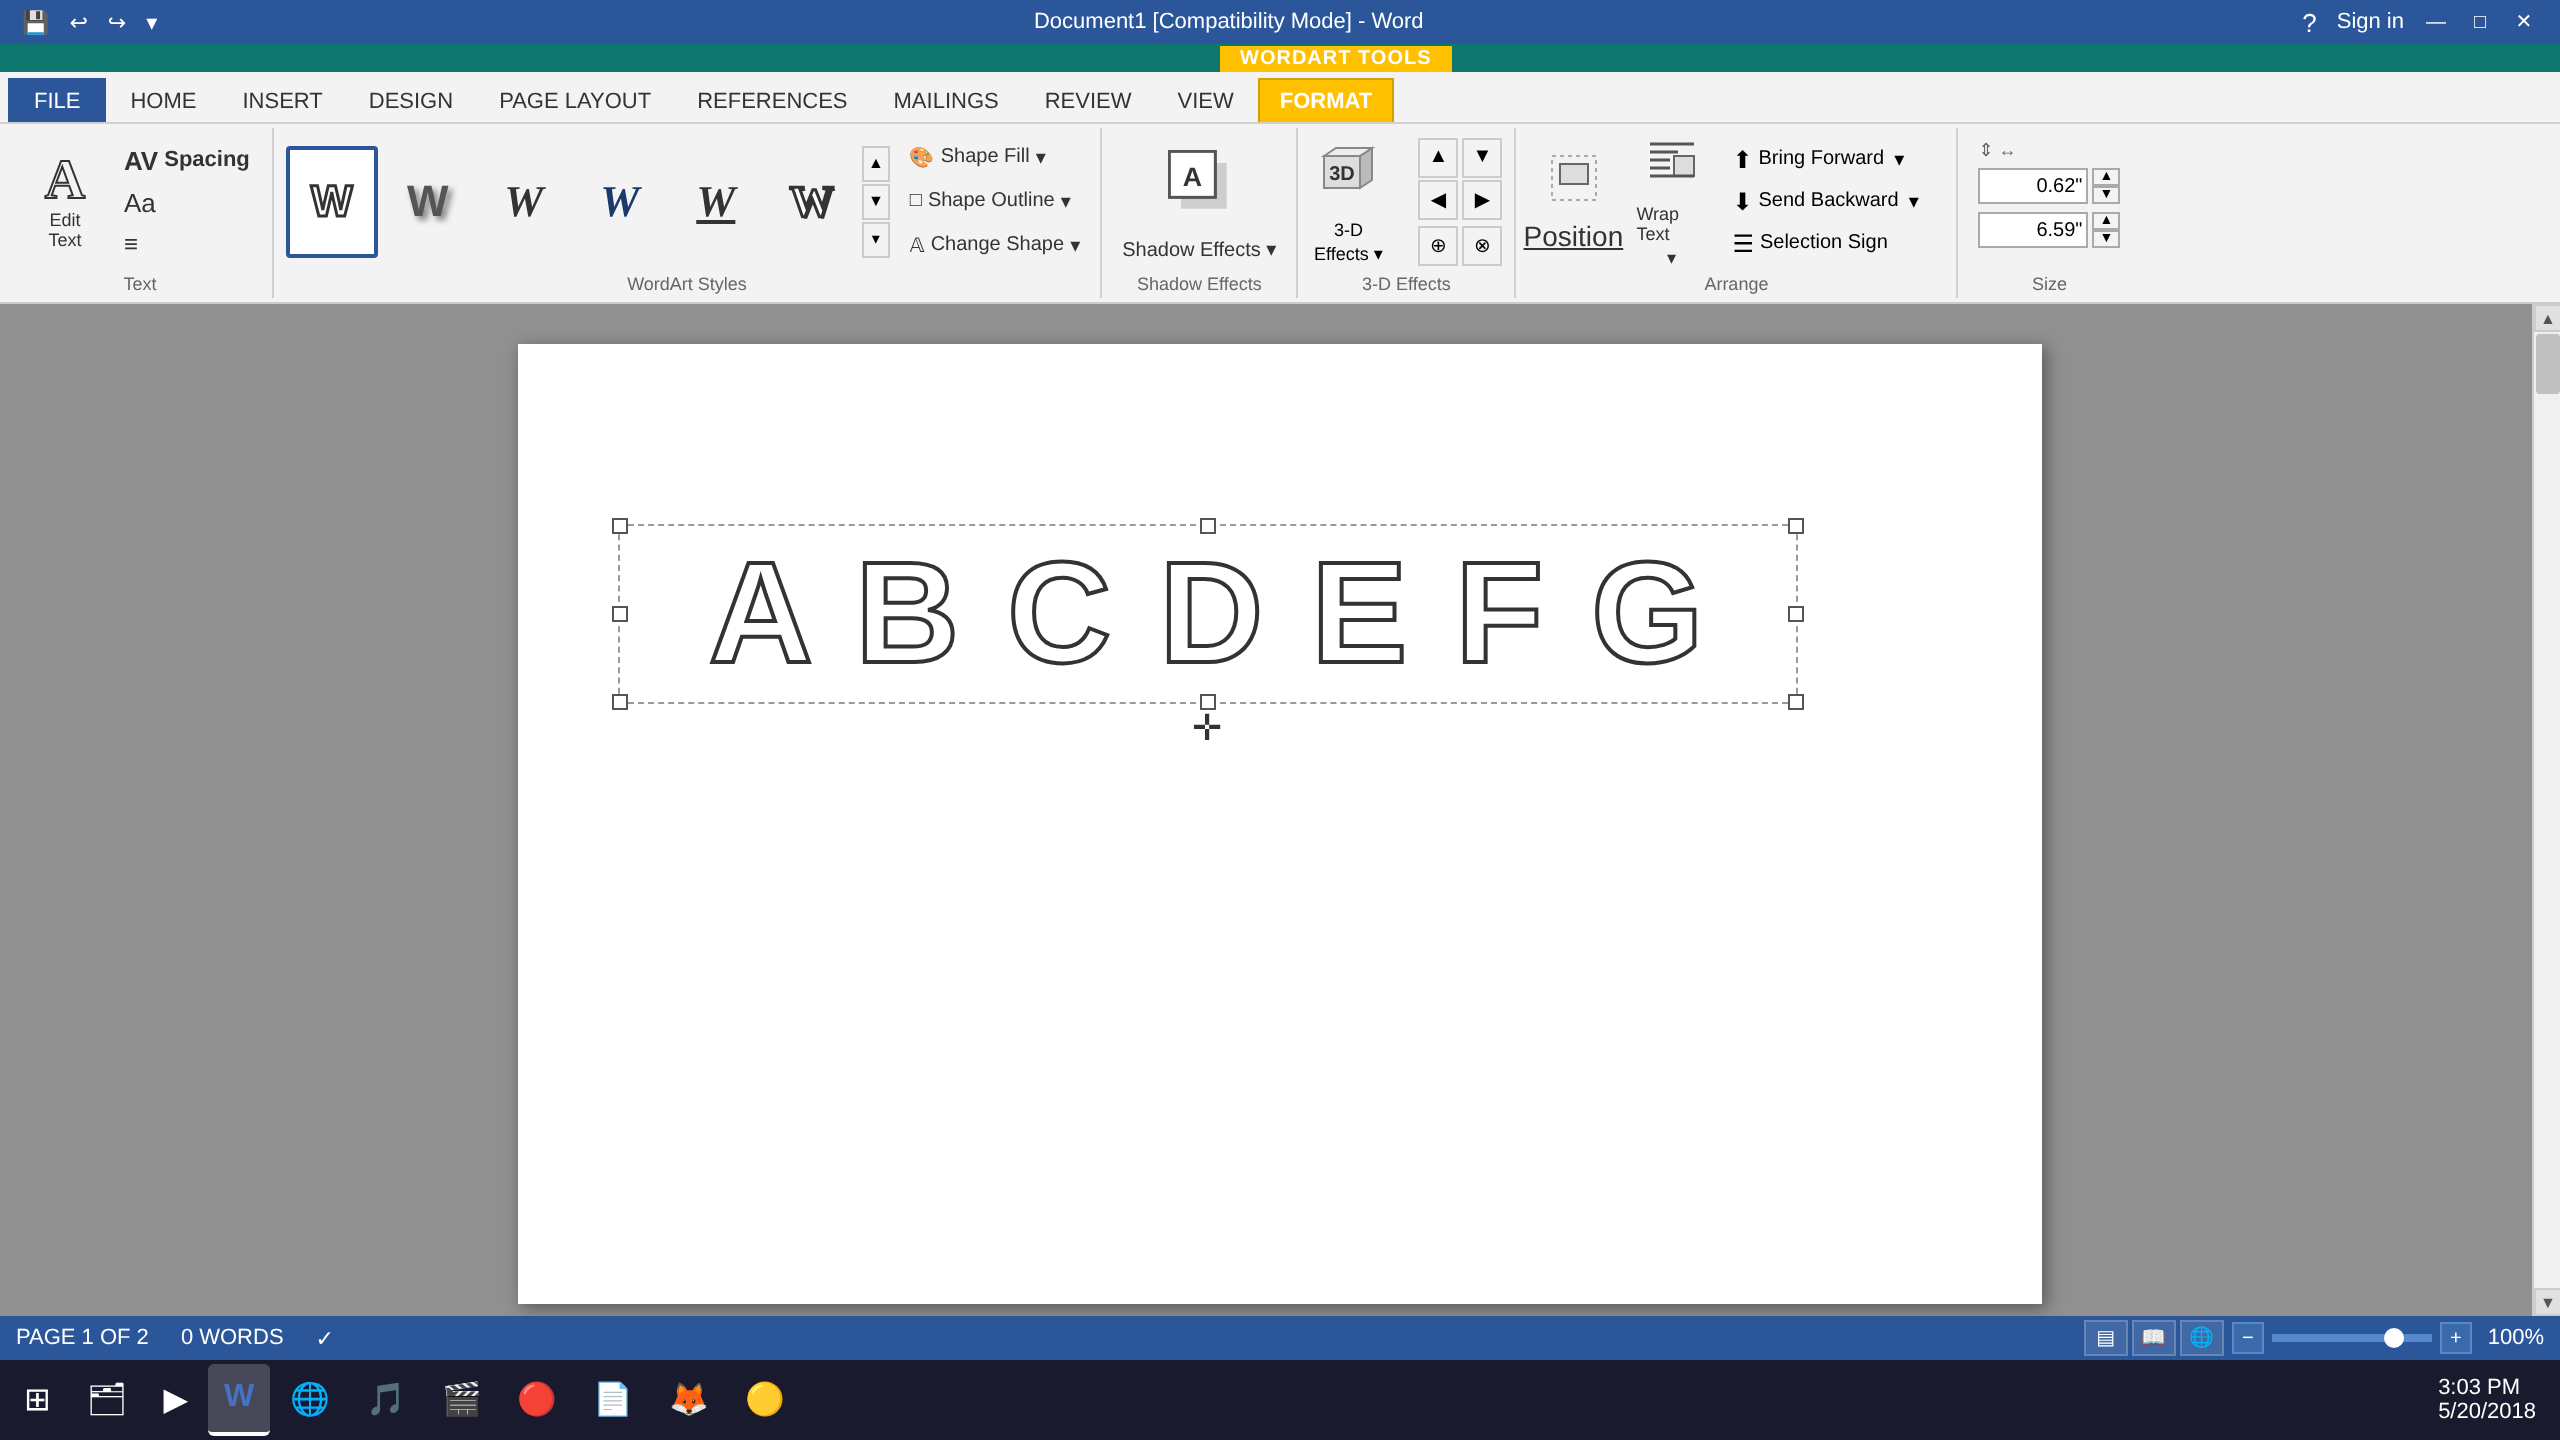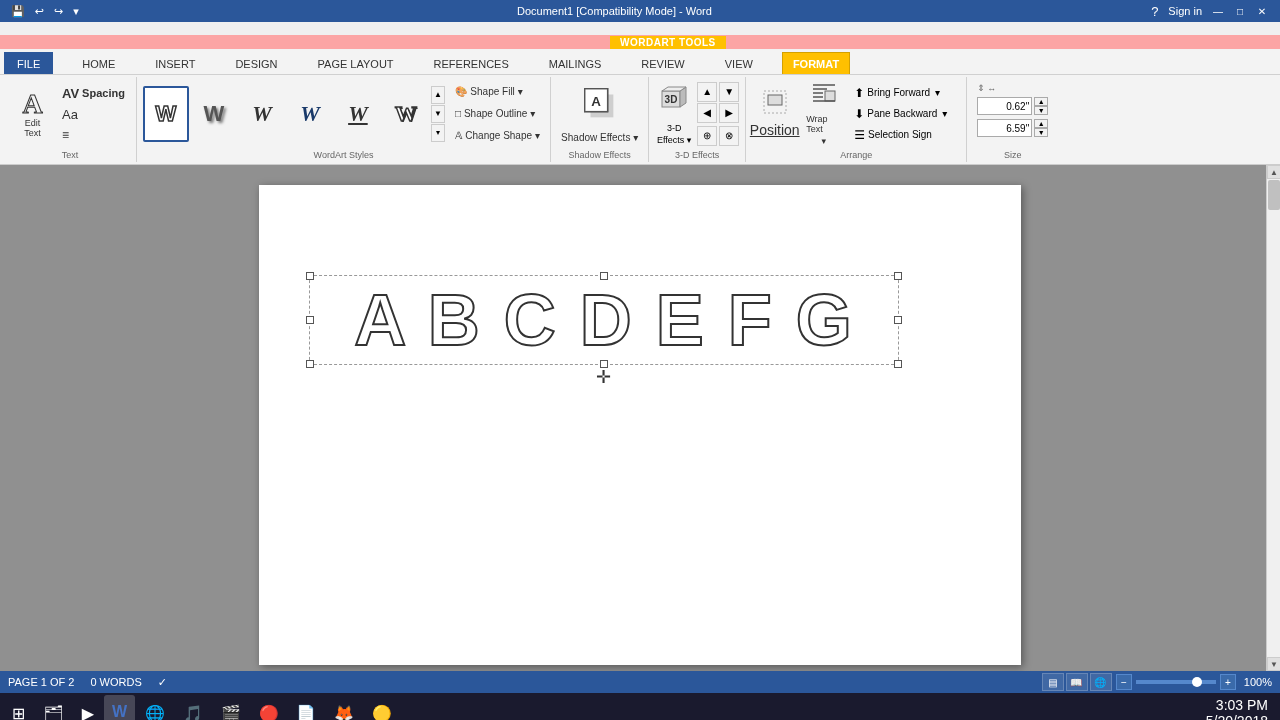--- a/index.html
+++ b/index.html
@@ -17,24 +17,23 @@
     }
     #titlebar .title { flex: 1; text-align: center; font-size: 11px; }
     #titlebar .win-controls { display: flex; gap: 2px; }
     #titlebar .win-btn { width: 20px; height: 16px; display: flex; align-items: center; justify-content: center; cursor: pointer; font-size: 10px; color: white; }
     #titlebar .left-icons { display: flex; gap: 4px; align-items: center; }
     #titlebar .left-icons span { font-size: 11px; cursor: pointer; color: white; padding: 0 3px; }
 
     
     #contextual-tab-label {
       height: 14px;
-      background: #fca5a5;
-      display: flex;
-      align-items: center;
-      margin-top: 13px;
+      background: #0f766e;
+      display: flex;
+      align-items: center;
     }
     .ctx-label {
       background: #ffc000;
       color: white;
       font-size: 10px;
       padding: 1px 10px;
       margin-left: 610px;
       font-weight: bold;
       letter-spacing: 0.5px;
     }
@@ -47,21 +46,21 @@
       align-items: flex-end;
       border-bottom: 1px solid #d0d0d0;
       padding-left: 4px;
     }
     .tab-btn {
       padding: 4px 10px;
       font-size: 11px;
       cursor: pointer;
       border: 1px solid transparent;
       border-bottom: none;
-      margin-right: 18px;
+      margin-right: 1px;
       color: #333;
       height: 22px;
       display: flex;
       align-items: center;
     }
     .tab-btn.active {
       background: #ffc000;
       color: white;
       border: 1px solid #d4a000;
       border-bottom: none;
@@ -531,21 +530,21 @@
         </svg>
       </div>
       <div class="rib-btn" style="flex-direction:row;font-size:10px;padding:2px 4px;">
         <span>Shadow Effects ▾</span>
       </div>
     </div>
     <div class="ribbon-group-label">Shadow Effects</div>
   </div>
 
   <div class="ribbon-group">
-    <div class="ribbon-group-content" style="gap:4px;justify-content:space-between;">
+    <div class="ribbon-group-content" style="gap:16px;justify-content:space-between;">
       <div class="threed-btn">
         <div class="threed-icon">
           <svg width="32" height="32" viewBox="0 0 32 32">
             <rect x="4" y="8" width="18" height="16" fill="#ddd" stroke="#888" stroke-width="1"></rect>
             <polygon points="22,8 28,4 28,20 22,24" fill="#bbb" stroke="#888" stroke-width="1"></polygon>
             <polygon points="4,8 10,4 28,4 22,8" fill="#eee" stroke="#888" stroke-width="1"></polygon>
             <text x="13" y="20" text-anchor="middle" font-size="10" font-weight="bold" fill="#333">3D</text>
           </svg>
         </div>
         <div style="font-size:9px;">3-D</div>
@@ -601,21 +600,21 @@
       </div>
 
       <div class="arrange-items">
         <div class="arrange-btn">
           <span class="arr-icon">⬆</span>
           <span>Bring Forward</span>
           <span style="margin-left:2px;">▾</span>
         </div>
         <div class="arrange-btn">
           <span class="arr-icon">⬇</span>
-          <span>Pane Backward</span>
+          <span>Send Backward</span>
           <span style="margin-left:2px;">▾</span>
         </div>
         <div class="arrange-btn">
           <span class="arr-icon">☰</span>
           <span>Selection Sign</span>
         </div>
       </div>
     </div>
     <div class="ribbon-group-label">Arrange</div>
   </div>
@@ -698,17 +697,17 @@
   <div class="taskbar-btn" style="font-size:16px;">🗂</div>
   <div class="taskbar-btn" style="font-size:16px;">▶</div>
   <div class="taskbar-btn taskbar-word active" style="font-size:16px;font-weight:bold;color:#4472c4;">W</div>
   <div class="taskbar-btn" style="font-size:16px;">🌐</div>
   <div class="taskbar-btn" style="font-size:16px;">🎵</div>
   <div class="taskbar-btn" style="font-size:16px;">🎬</div>
   <div class="taskbar-btn" style="font-size:16px;">🔴</div>
   <div class="taskbar-btn" style="font-size:16px;">📄</div>
   <div class="taskbar-btn" style="font-size:16px;">🦊</div>
   <div class="taskbar-btn" style="font-size:16px;">🟡</div>
-  <div style="margin-left:auto;color:white;font-size:14px;text-align:right;padding-right:8px;">
+  <div style="margin-left:auto;color:white;font-size:11px;padding-right:8px;">
     <div>3:03 PM</div>
     <div>5/20/2018</div>
   </div>
 </div>
 
 </body></html>

